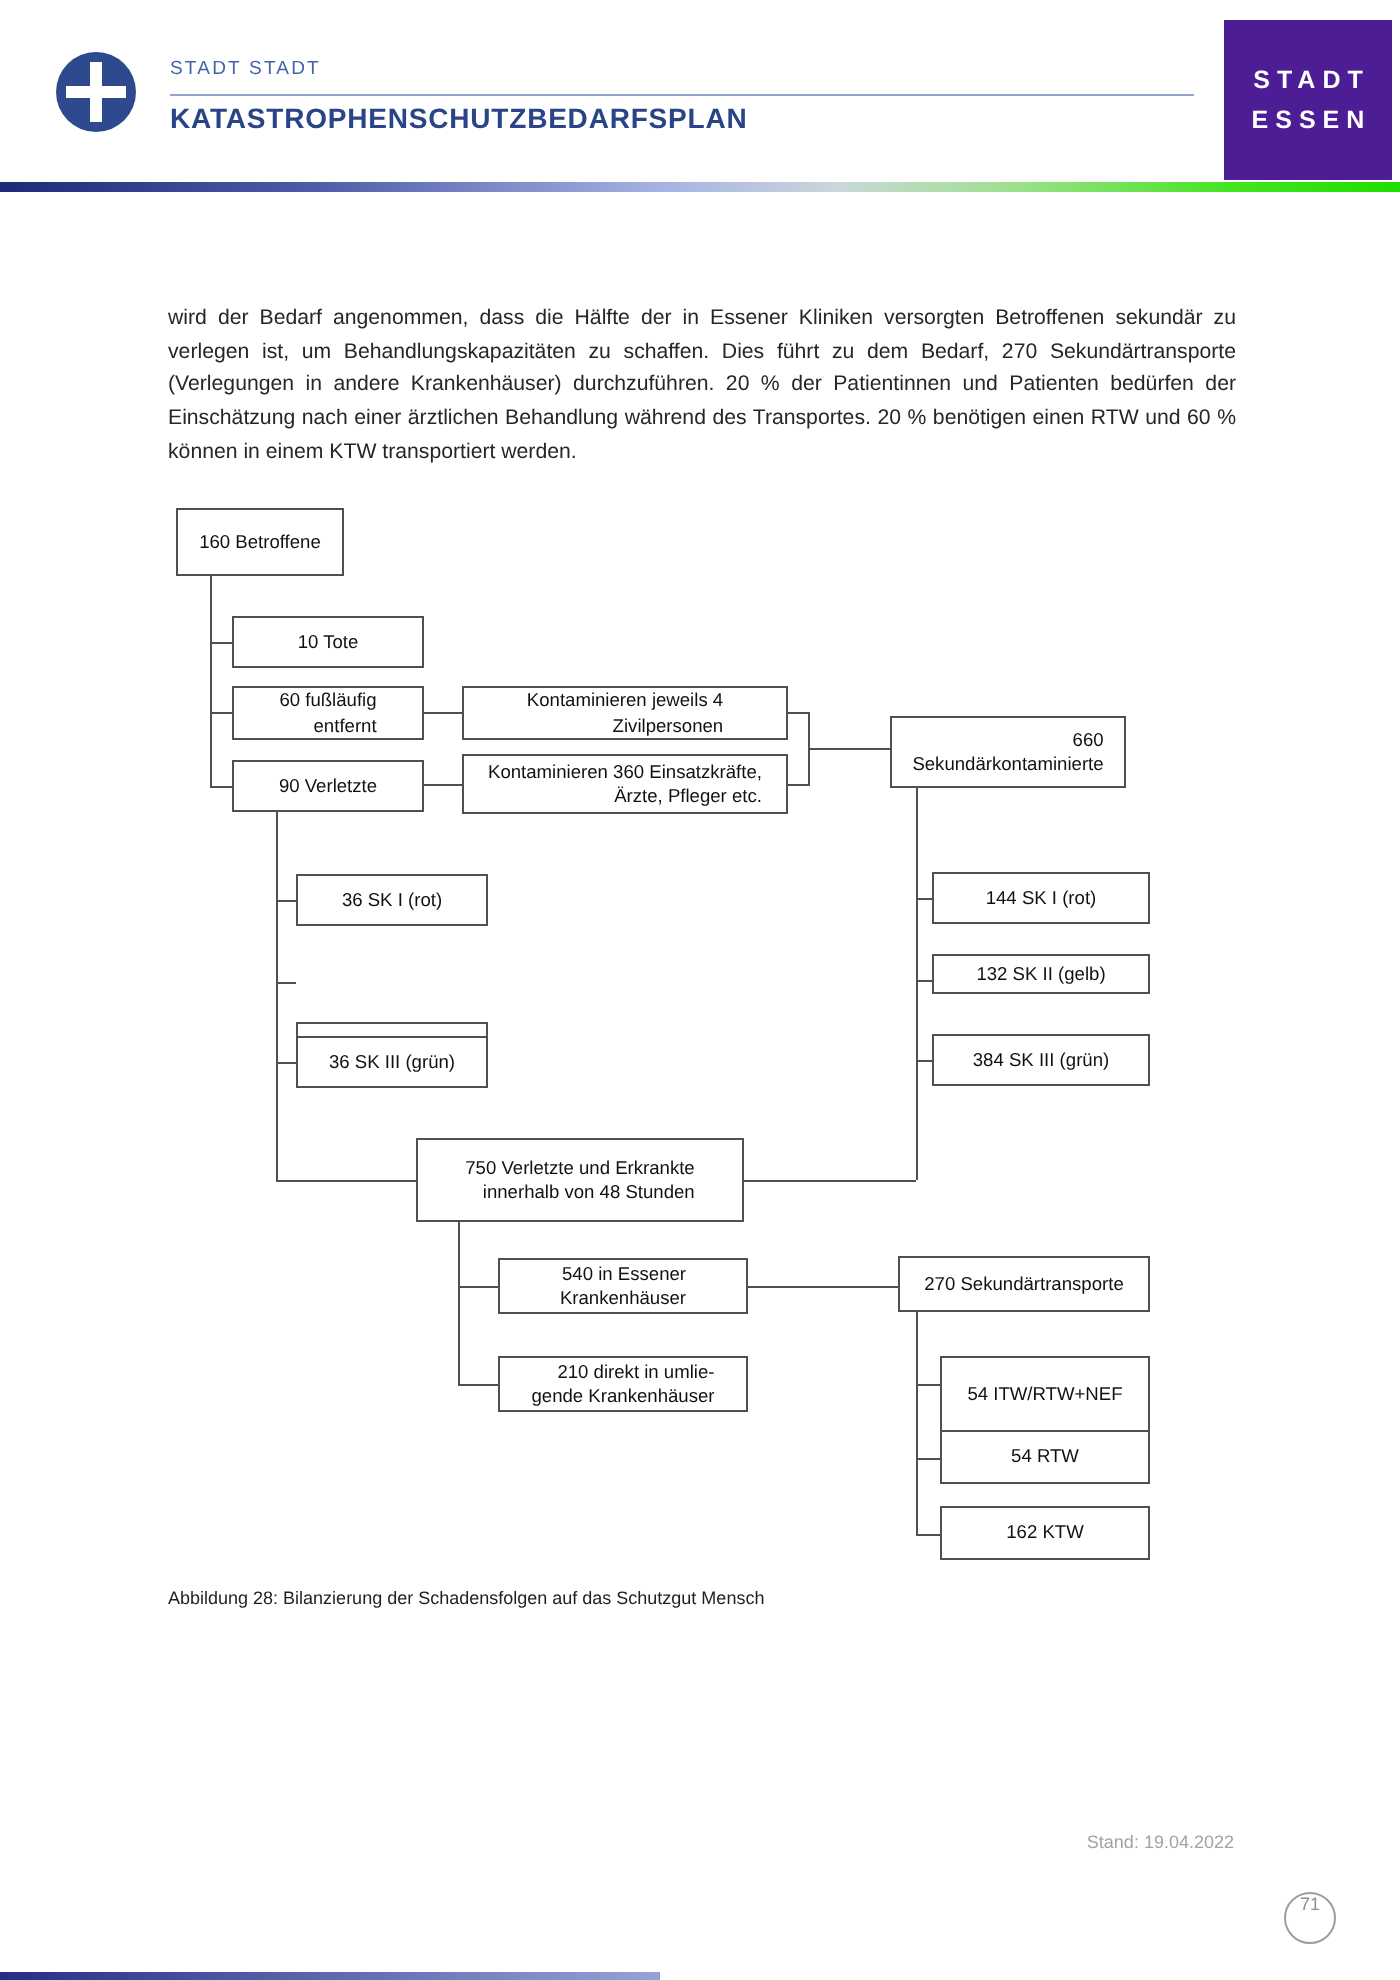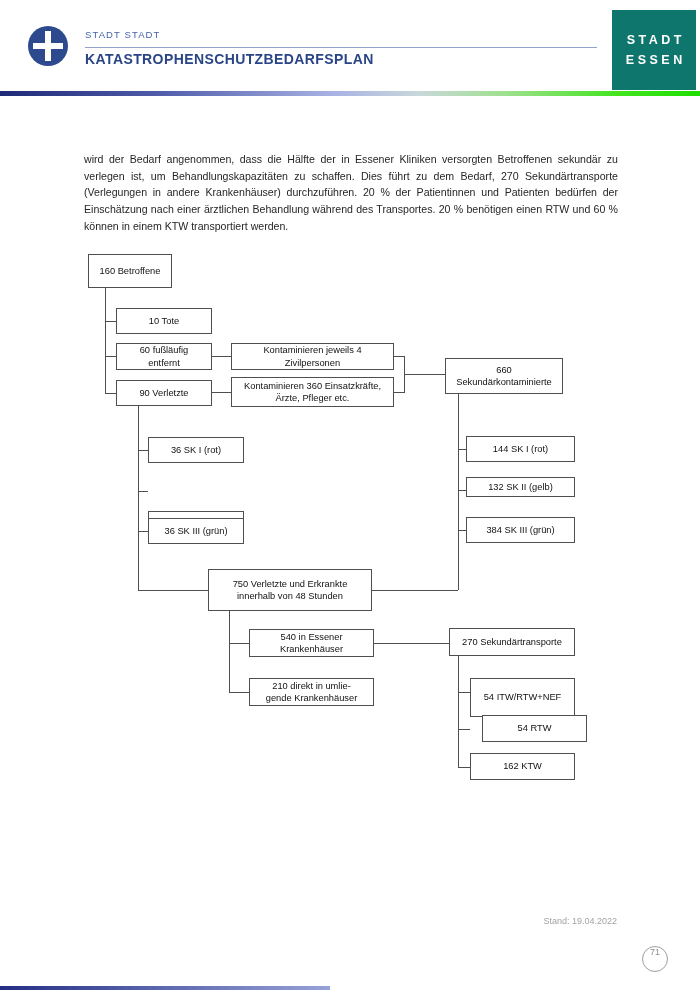--- a/index.html
+++ b/index.html
@@ -9,35 +9,35 @@
   
   .logo-circle{position:absolute;left:28px;top:26px;width:40px;height:40px;border-radius:50%;
                background:#2c4a8d;}
   .logo-circle .pv{position:absolute;left:17px;top:5px;width:6px;height:30px;background:#fff;}
   .logo-circle .ph{position:absolute;left:5px;top:17px;width:30px;height:6px;background:#fff;}
   .org-name{position:absolute;left:85px;top:29px;font-size:9.5px;letter-spacing:1.1px;
             color:#4563a8;font-weight:500;}
   .header-rule{position:absolute;left:85px;top:47px;width:512px;height:1px;background:#93a2c8;}
   .doc-title{position:absolute;left:85px;top:51px;font-size:14px;font-weight:bold;
              letter-spacing:.4px;color:#2a4587;}
-  .badge{position:absolute;left:612px;top:10px;width:84px;height:80px;background:#0f766e;
+  .badge{position:absolute;left:612px;top:10px;width:84px;height:80px;background:#4c1d95;
          display:flex;flex-direction:column;align-items:center;justify-content:center;
          color:#fff;font-size:12.5px;font-weight:600;letter-spacing:3.5px;line-height:1.6;
          text-indent:3.5px;}
   .grad-bar{position:absolute;left:0;top:91px;width:700px;height:5px;
             background:linear-gradient(90deg,#1e2a78 0%,#4d5aa8 22%,#aab4e4 48%,
                        #c9d8da 60%,#9fe08f 72%,#44e420 88%,#1ede00 100%);}
 
   
   .para{position:absolute;left:84px;top:151px;width:534px;font-size:10.6px;line-height:1.57;
         color:#262626;text-align:justify;}
 
   
   .node{position:absolute;box-sizing:border-box;border:1px solid #4f4f4f;background:#fff;
-        display:flex;align-items:center;justify-content:center;text-align:center;
+        display:flex;align-items:center;justify-content:center;text-align:right;
         font-size:9.3px;line-height:1.3;color:#111;white-space:pre-line;}
   .hline,.vline{position:absolute;background:#4f4f4f;}
   .hline{height:1px;}
   .vline{width:1px;}
 
   .nd-160 {left:88px; top:254px;width:84px; height:34px;}
   .nd-10  {left:116px;top:308px;width:96px; height:26px;}
   .nd-60  {left:116px;top:343px;width:96px; height:27px;}
   .nd-90  {left:116px;top:380px;width:96px; height:26px;}
   .nd-k4  {left:231px;top:343px;width:163px;height:27px;}
@@ -47,21 +47,21 @@
   .nd-sk2l{left:148px;top:478px;width:96px; height:26px;margin-top:33px;}
   .nd-sk3l{left:148px;top:518px;width:96px; height:26px;}
   .nd-sk1r{left:466px;top:436px;width:109px;height:26px;}
   .nd-sk2r{left:466px;top:477px;width:109px;height:20px;}
   .nd-sk3r{left:466px;top:517px;width:109px;height:26px;}
   .nd-750 {left:208px;top:569px;width:164px;height:42px;}
   .nd-540 {left:249px;top:629px;width:125px;height:28px;}
   .nd-210 {left:249px;top:678px;width:125px;height:28px;}
   .nd-270 {left:449px;top:628px;width:126px;height:28px;}
   .nd-54a {left:470px;top:678px;width:105px;height:39px;}
-  .nd-54b {left:470px;top:715px;width:105px;height:27px;margin-left:12px;}
+  .nd-54b {left:470px;top:715px;width:105px;height:27px;}
   .nd-162 {left:470px;top:753px;width:105px;height:27px;}
 
   
   .caption{position:absolute;left:84px;top:794px;font-size:9px;color:#1f1f1f;}
   .stand{position:absolute;right:83px;top:916px;font-size:9px;color:#a3a3a3;}
   .page-num{position:absolute;left:642px;top:946px;width:26px;height:26px;border-radius:50%;
             border:1px solid #9e9e9e;box-sizing:border-box;display:flex;align-items:flex-start;
             justify-content:center;font-size:9px;color:#8f8f8f;}
   .footer-bar{position:absolute;left:0;top:986px;width:330px;height:4px;
               background:linear-gradient(90deg,#232f84 0%,#97a2d8 100%);}
@@ -149,20 +149,21 @@
     <div class="node nd-540">540 in Essener
 Krankenhäuser</div>
     <div class="node nd-210">210 direkt in umlie-
 gende Krankenhäuser</div>
     <div class="node nd-270">270 Sekundärtransporte</div>
     <div class="node nd-54a">54 ITW/RTW+NEF</div>
     <div class="node nd-54b">54 RTW</div>
     <div class="node nd-162">162 KTW</div>
   </div>
 
+  <div class="caption">Abbildung 28: Bilanzierung der Schadensfolgen auf das Schutzgut Mensch</div>
 
   <div class="stand">Stand: 19.04.2022</div>
   <div class="page-num">
     <span>71</span>
   </div>
   <div class="footer-bar"></div>
 
 </div>
 
 </body></html>

